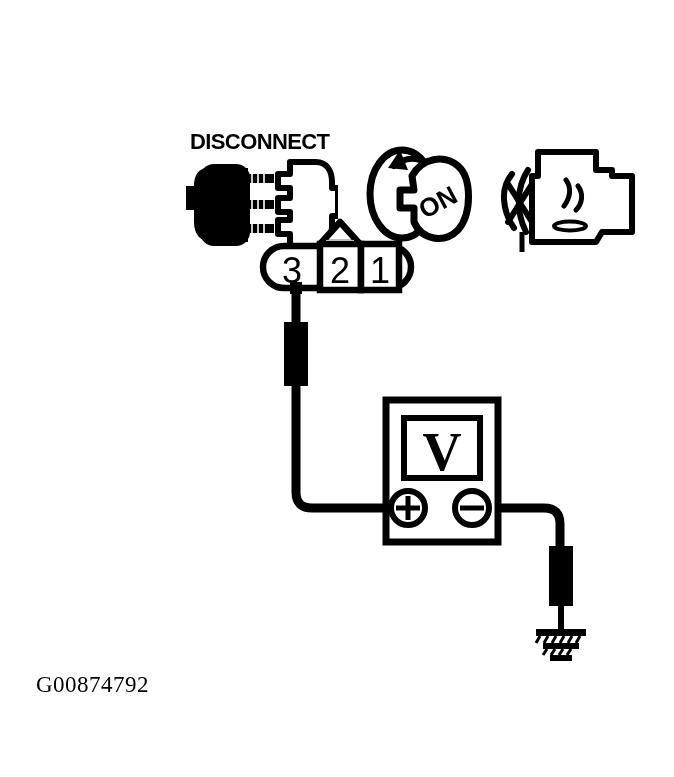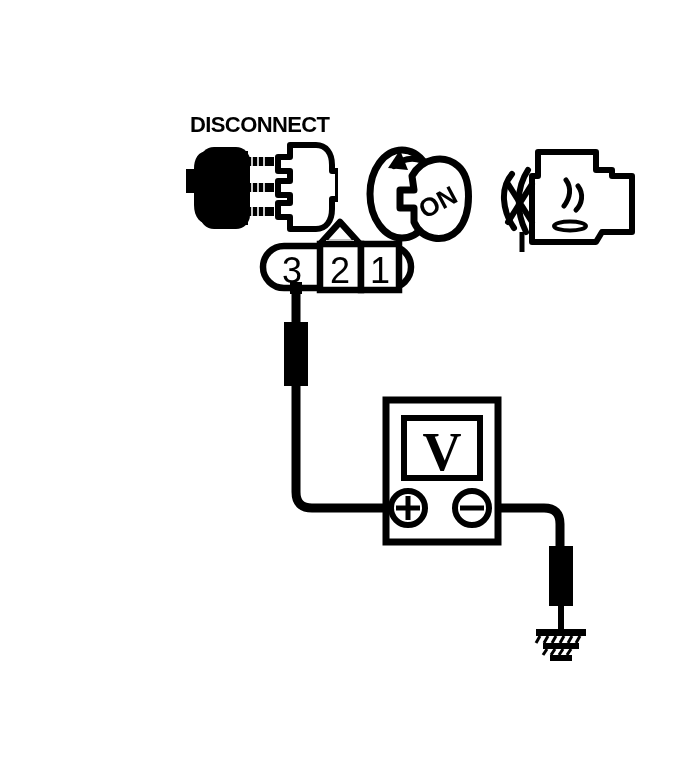--- a/index.html
+++ b/index.html
@@ -31,21 +31,21 @@
     width: 674px;
     height: 135px;
   }
   .icon-slot {
     position: absolute;
     top: 0;
   }
 
   
   #icon-ts { left: 36px; top: 66px; }
-  #icon-disconnect { left: 186px; top: 45px; text-decoration: underline; }
+  #icon-disconnect { left: 186px; top: 62px; text-decoration: underline; }
   #icon-ignition { left: 360px; top: 74px; }
   #icon-engine { left: 492px; top: 78px; }
 
   
   #diagram {
     position: absolute;
     left: 0;
     top: 0;
     width: 674px;
     height: 777px;
@@ -228,14 +228,15 @@
           <line x1="563" y1="649" x2="559" y2="655"></line>
           <line x1="571" y1="649" x2="567" y2="655"></line>
         </g>
 
         <rect x="550" y="655" width="22" height="6" class="ink"></rect>
       </g>
 
     </svg>
   </div>
 
+  <div id="caption">G00874792</div>
 
 </div>
 
 </body></html>

